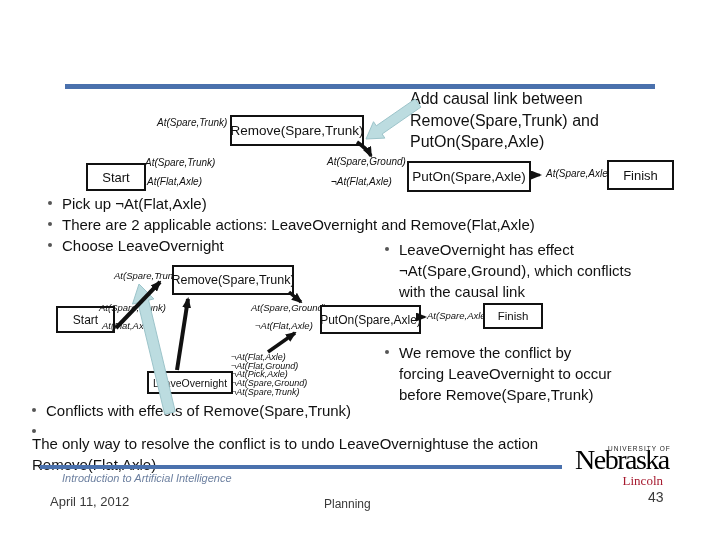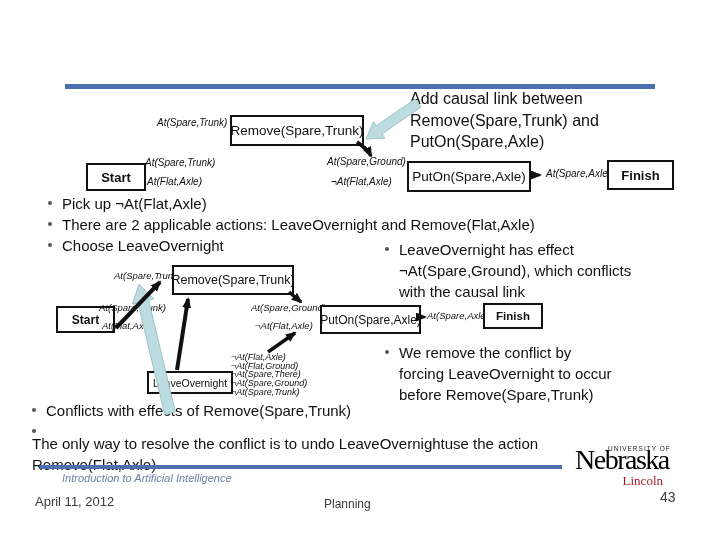--- a/index.html
+++ b/index.html
@@ -6,33 +6,33 @@
   #slide{
     position:relative;width:720px;height:540px;background:#ffffff;overflow:hidden;
     font-family:"Liberation Sans",sans-serif;color:#111;
   }
   .hr-top{position:absolute;left:65px;top:84px;width:590px;height:5px;background:#4a71ad;}
   .hr-bottom{position:absolute;left:40px;top:465px;width:522px;height:4px;background:#4a71ad;}
   .box{
     position:absolute;border:2px solid #111;background:#fff;
     display:flex;align-items:center;justify-content:center;white-space:nowrap;
   }
-  .box.bold{font-weight:bold;}
+  .box.bold{font-weight:normal;}
   .lbl{position:absolute;font-style:italic;white-space:nowrap;color:#111;}
   .sz10{font-size:10px;} .sz95{font-size:9.5px;}
   .callout{position:absolute;left:410px;top:88px;font-size:16px;line-height:21.5px;white-space:pre-line;}
   .bullet-row{position:absolute;display:flex;align-items:flex-start;}
   .dot{flex:0 0 auto;width:4px;height:4px;border-radius:50%;background:#555;margin:8px 10px 0 0;}
   .btext{font-size:15px;line-height:21px;white-space:pre-line;}
   .fx{position:absolute;left:231px;top:353px;font-size:9px;line-height:8.7px;font-style:italic;white-space:nowrap;}
   .fx div{height:8.7px;}
   .footer-course{position:absolute;left:62px;top:472px;font-size:11px;font-style:italic;color:#6d80a0;}
-  .footer-date{position:absolute;left:35px;top:494px;font-size:13px;color:#3a3a3a;}
+  .footer-date{position:absolute;left:50px;top:494px;font-size:13px;color:#3a3a3a;}
   .footer-center{position:absolute;left:324px;top:497px;font-size:12px;color:#3a3a3a;}
-  .footer-page{position:absolute;left:648px;top:489px;font-size:14px;color:#3a3a3a;margin-left:12px;}
+  .footer-page{position:absolute;left:648px;top:489px;font-size:14px;color:#3a3a3a;}
   .logo{position:absolute;left:575px;top:444px;width:102px;height:46px;font-family:"Liberation Serif",serif;}
   .logo .uof{position:absolute;left:33px;top:1px;font-size:6.5px;letter-spacing:1px;color:#222;font-family:"Liberation Sans",sans-serif;}
   .logo .name{position:absolute;left:0;top:0;font-size:28px;font-weight:normal;letter-spacing:-1.5px;color:#000;}
   .logo .sub{position:absolute;right:14px;top:29px;font-size:13px;color:#a6192e;text-align:center;}
   svg.overlay{position:absolute;left:0;top:0;pointer-events:none;}
 </style>
 </head>
 <body>
 
 <div id="slide">
@@ -81,21 +81,21 @@
   <span class="lbl sz95" style="left:102px;top:320px;">At(Flat,Axle)</span>
   <span class="lbl sz95" style="left:251px;top:302px;">At(Spare,Ground)</span>
   <span class="lbl sz95" style="left:255px;top:320px;">¬At(Flat,Axle)</span>
   <div class="box" style="left:320px;top:305px;width:97px;height:25px;font-size:12px;">PutOn(Spare,Axle)</div>
   <span class="lbl sz95" style="left:427px;top:310px;">At(Spare,Axle)</span>
   <div class="box bold" style="left:483px;top:303px;width:56px;height:22px;font-size:11.5px;">Finish</div>
   <div class="box" style="left:147px;top:371px;width:82px;height:19px;font-size:10.5px;">LeaveOvernight</div>
   <div class="fx">
     <div>¬At(Flat,Axle)</div>
     <div>¬At(Flat,Ground)</div>
-    <div>¬At(Spare,There)</div>
+    <div>¬At(Pick,Axle)</div>
     <div>¬At(Spare,Ground)</div>
     <div>¬At(Spare,Trunk)</div>
   </div>
 
   <div class="bullet-row" style="left:385px;top:342px;width:320px;">
     <span class="dot"></span>
     <div class="btext">We remove the conflict by
 forcing LeaveOvernight to occur
 before Remove(Spare,Trunk)</div>
   </div>

